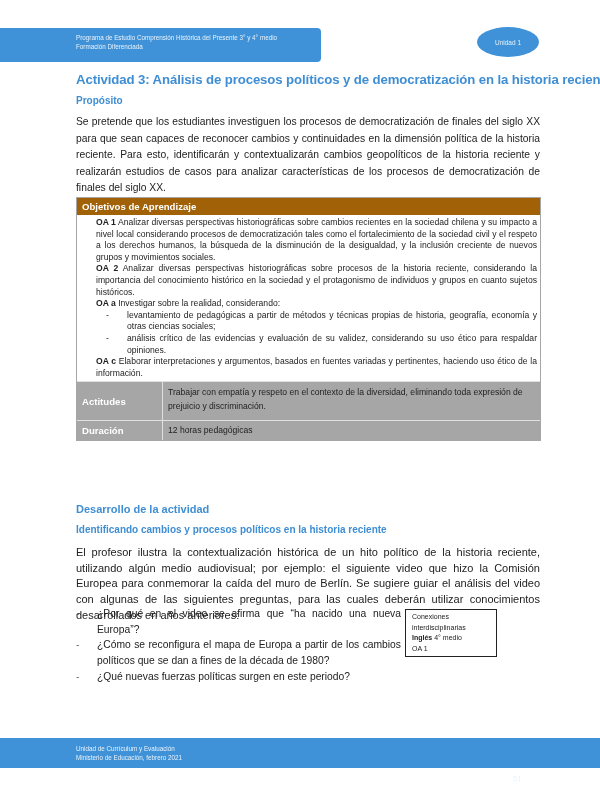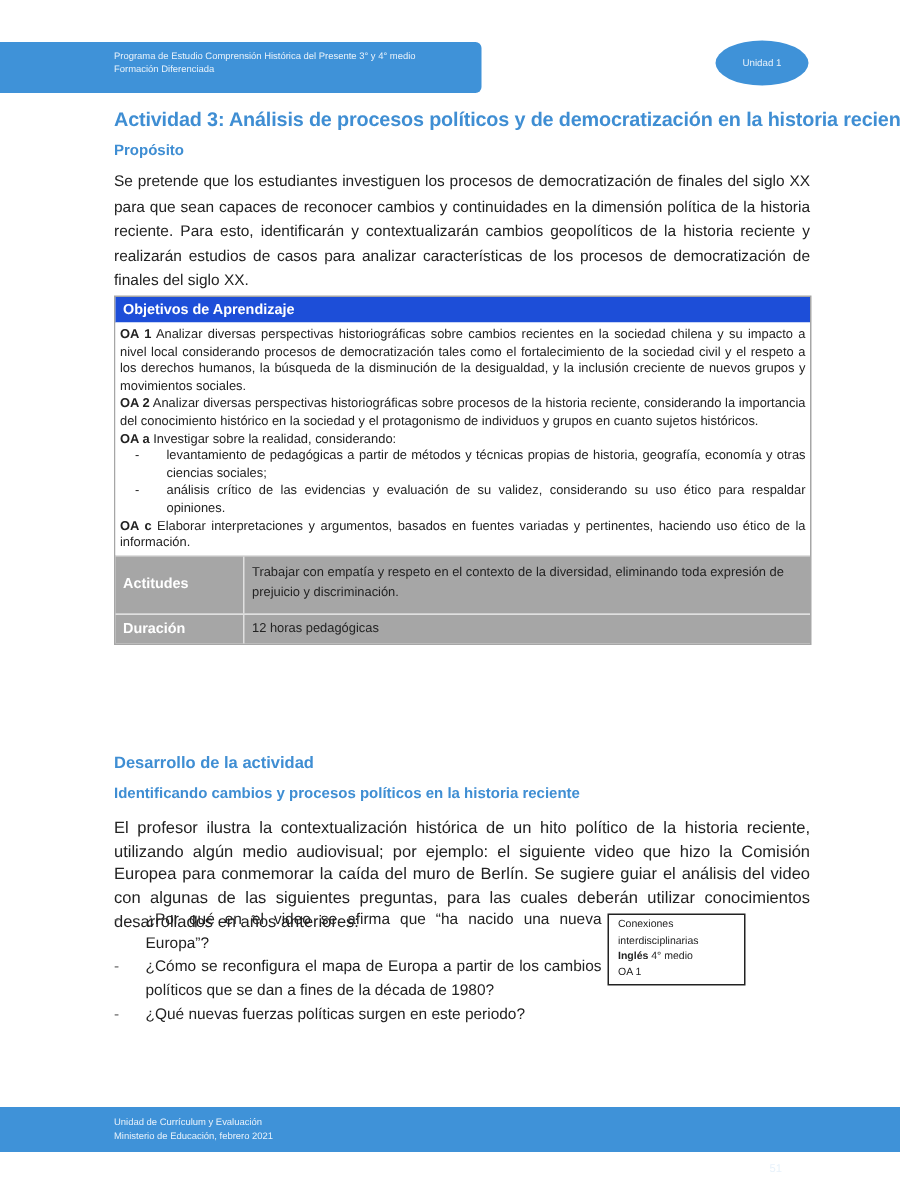--- a/index.html
+++ b/index.html
@@ -28,25 +28,25 @@
   }
   .intro-text {
     position: absolute; left: 76px; top: 114px; width: 464px; font-size: 10.3px; line-height: 16.6px; text-align: justify; color: #222;
   }
 
   .oa-table {
     position: absolute; left: 76px; top: 197px; width: 465px;
     border: 1px solid #a6a6a6;
   }
   .oa-header {
-    background: #1d4ed8; color: #ffffff; font-weight: bold; font-size: 9.6px;
+    background: #a16207; color: #ffffff; font-weight: bold; font-size: 9.6px;
     height: 17px; line-height: 17px; padding-left: 5px;
   }
   .oa-body {
-    padding: 2px 3px 2px 3px; font-size: 8.6px; line-height: 11.6px; text-align: justify; color: #222; background: #fff;
+    padding: 2px 3px 2px 3px; font-size: 8.6px; line-height: 11.6px; text-align: justify; color: #222; background: #fff; margin-left: 16px;
   }
   .oa-body b { font-weight: bold; }
   .oa-item { margin: 0; }
   .oa-sub { display: flex; padding-left: 10px; }
   .oa-sub .dash { width: 21px; flex: none; }
   .oa-sub .sub-text { flex: 1; }
 
   .meta-row { display: flex; background: #a6a6a6; border-top: 1px solid #e0e0e0; }
   .meta-label {
     width: 86px; flex: none; color: #ffffff; font-weight: bold; font-size: 9.6px;

